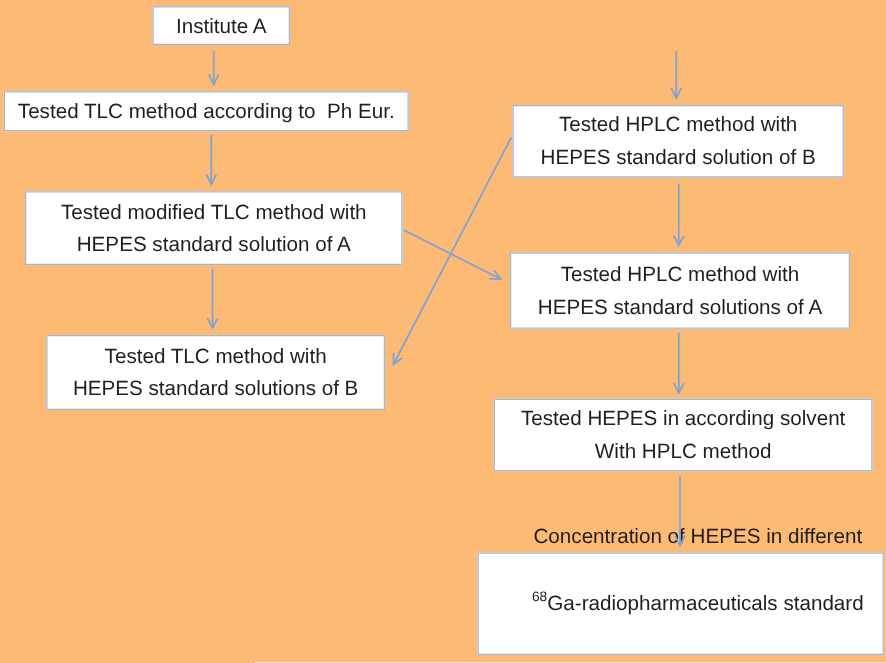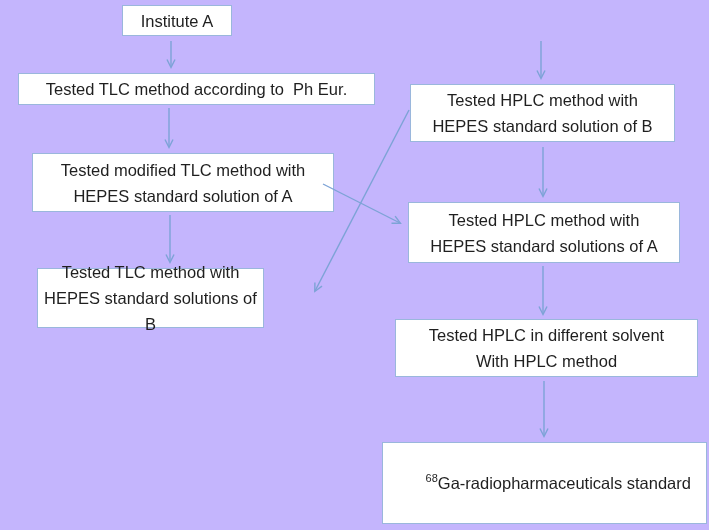--- a/index.html
+++ b/index.html
@@ -1,19 +1,19 @@
 <!DOCTYPE html>
 <html><head>
 <meta charset="utf-8">
 <style>
   html,body{margin:0;padding:0;background:#ffffff;}
   .canvas{
     position:relative;
     width:709px;height:530px;
-    background:#c4b5fd;
+    background:#fdba74;
     font-family:"Liberation Sans", sans-serif;
     color:#1f1f1f;
     overflow:hidden;
   }
   .box{
     position:absolute;
     border:1.5px solid #9ab7dc;
     background:#ffffff;
     display:flex;
     align-items:center;
@@ -24,23 +24,23 @@
     box-sizing:border-box;
   }
   .label{white-space:pre-wrap;}
   .box sup{font-size:11px;line-height:0;vertical-align:super;margin-top:32px;}
   svg.edges{
     position:absolute;left:0;top:0;width:709px;height:530px;
     pointer-events:none;
   }
   
   #n-institute-a   {left:122px;top:5px;  width:110px;height:31px;}
-  #n-tlc-ph-eur    {left:18px;  top:73px; width:357px;height:32px;}
-  #n-modified-tlc  {left:20px; top:153px;width:302px;height:59px;margin-left:12px;}
-  #n-tlc-b         {left:37px; top:268px;width:227px;height:60px;}
+  #n-tlc-ph-eur    {left:3px;  top:73px; width:324px;height:32px;}
+  #n-modified-tlc  {left:20px; top:153px;width:302px;height:59px;}
+  #n-tlc-b         {left:37px; top:268px;width:271px;height:60px;}
   #n-institute-b   {left:489px;top:6px;  width:104px;height:30px;}
   #n-hplc-b        {left:410px;top:84px; width:265px;height:58px;}
   #n-hplc-a        {left:408px;top:202px;width:272px;height:61px;}
   #n-hepes-solvent {left:395px;top:319px;width:303px;height:58px;}
   #n-concentration {left:382px;top:442px;width:325px;height:82px;line-height:27px;}
 </style>
 </head>
 <body>
 
 <div class="canvas">
@@ -68,27 +68,27 @@
     <span class="label">Tested HPLC method with
 HEPES standard solution of B</span>
   </div>
 
   <div class="box" id="n-hplc-a">
     <span class="label">Tested HPLC method with
 HEPES standard solutions of A</span>
   </div>
 
   <div class="box" id="n-hepes-solvent">
-    <span class="label">Tested HPLC in different solvent
+    <span class="label">Tested HEPES in according solvent
 With HPLC method</span>
   </div>
 
   <div class="box" id="n-concentration">
     <span class="label">
-      <br>
+      <span>Concentration of HEPES in different</span><br>
       <sup>68</sup><span>Ga-radiopharmaceuticals standard</span><br>
       <span>from institute A, B and C</span>
     </span>
   </div>
 
   <svg class="edges" viewBox="0 0 709 530" xmlns="http://www.w3.org/2000/svg">
     <defs>
       <marker id="arrowhead" markerWidth="14" markerHeight="14" refX="8.5" refY="5" orient="auto" markerUnits="userSpaceOnUse">
         <path d="M1,1 L9,5 L1,9" fill="none" stroke="#7da3d6" stroke-width="1.4"></path>
       </marker>

